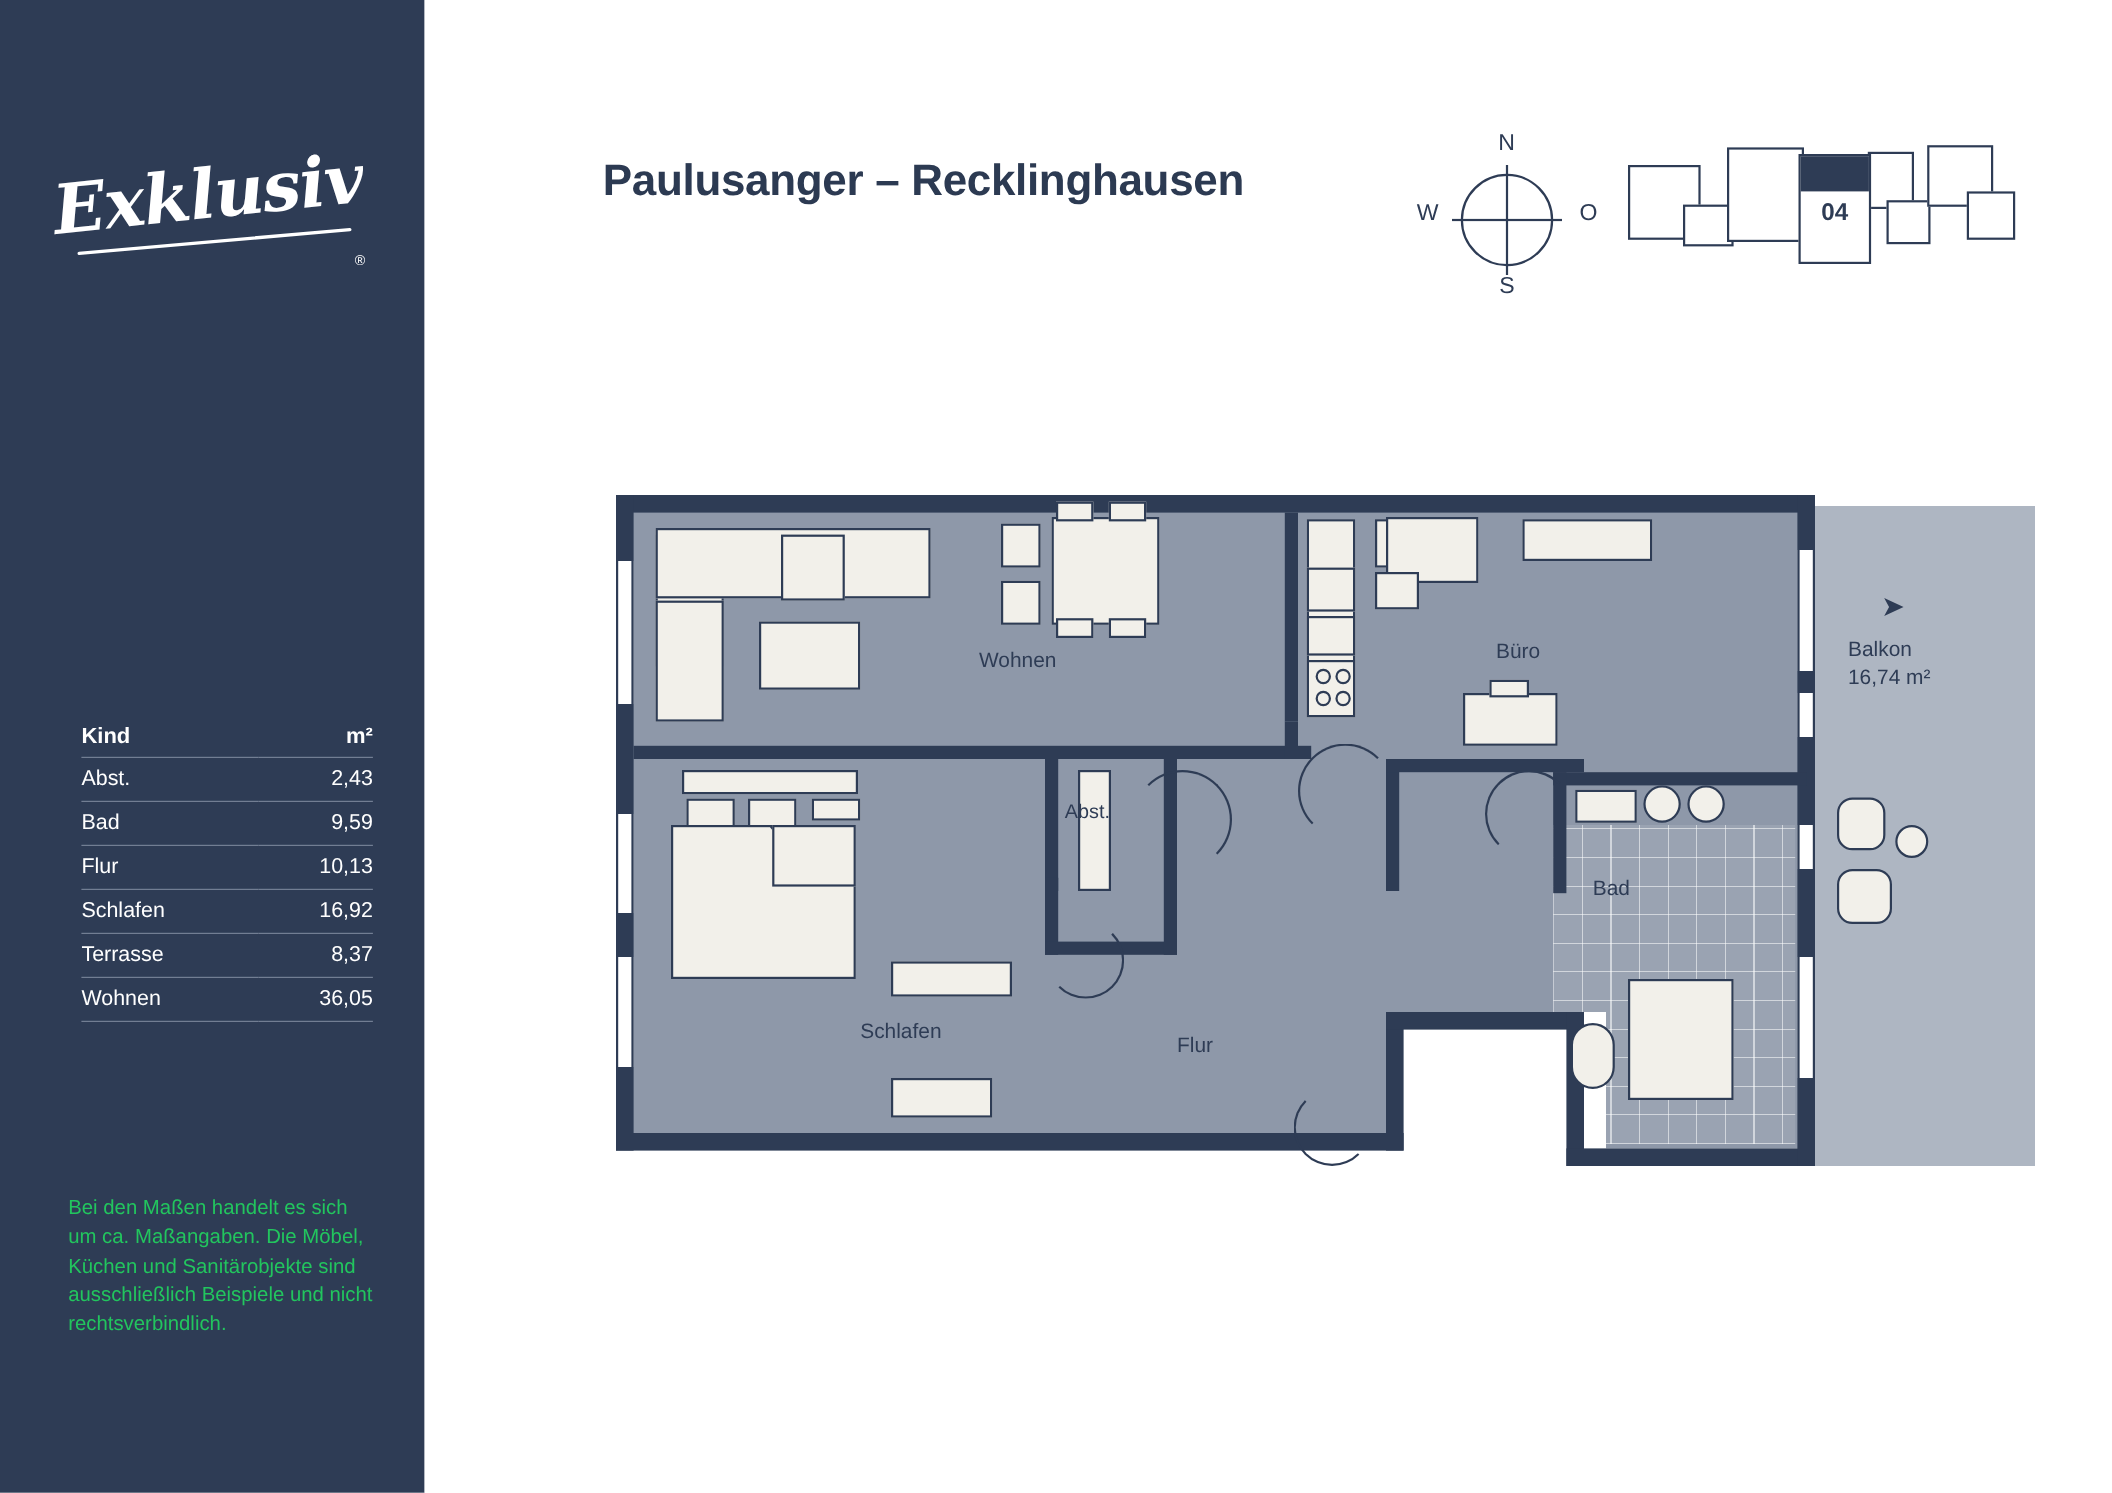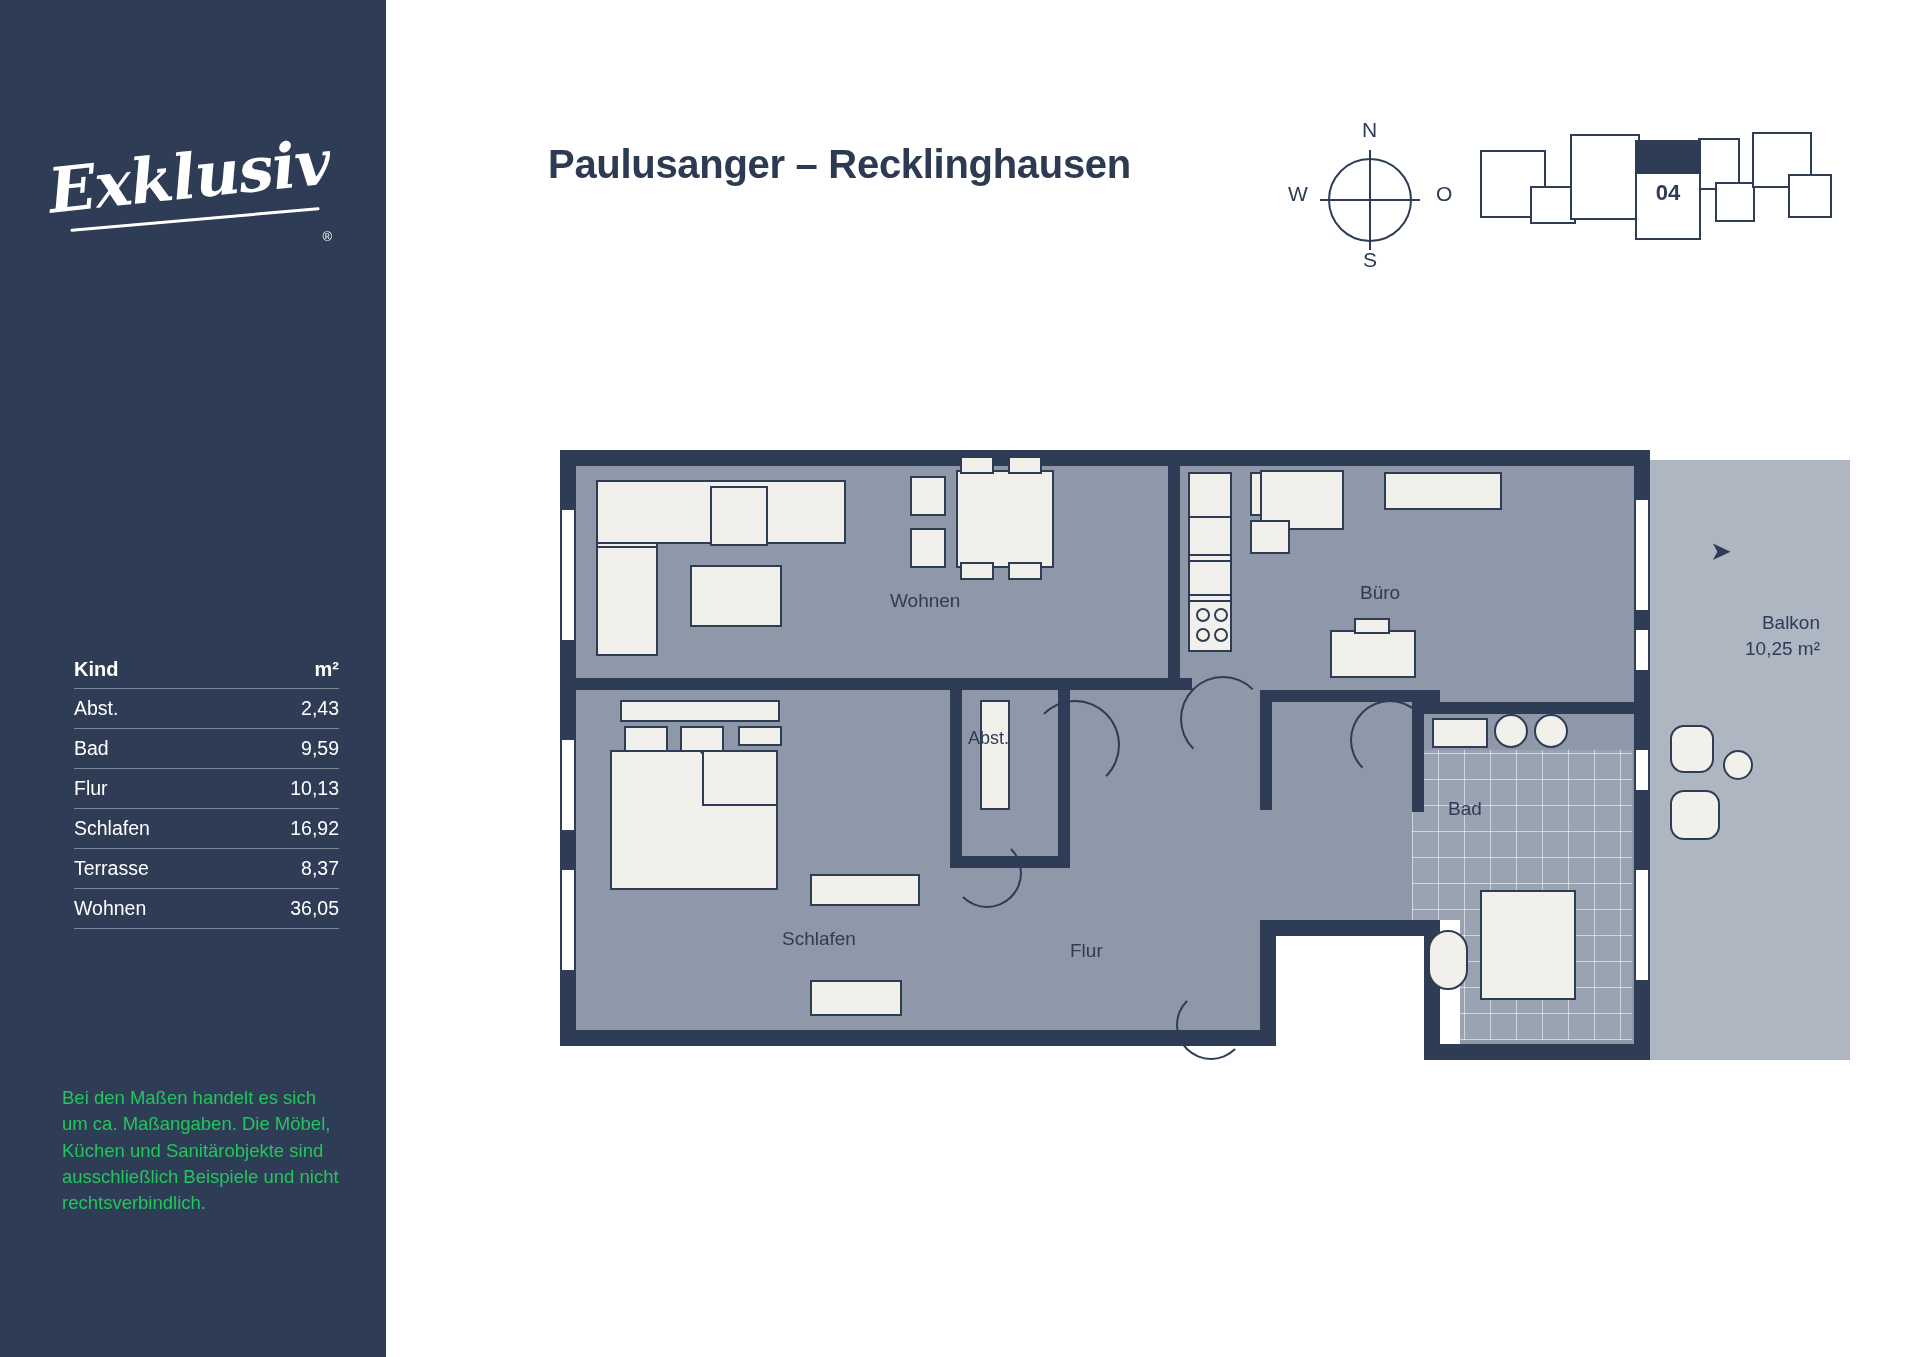--- a/index.html
+++ b/index.html
@@ -130,21 +130,21 @@
   .furn {
     position:absolute; background:#f2f0ea; border:2px solid #2e3c55;
   }
   .furn-line { position:absolute; background:#2e3c55; }
   .win-v { position:absolute; background:#ffffff; border-left:2px solid #2e3c55; border-right:2px solid #2e3c55; }
   .door-arc { position:absolute; border:2px solid #2e3c55; border-radius:50%; }
   .lbl {
     position:absolute; font-size:19px; color:#2e3c55; white-space:nowrap;
   }
   .lbl-sm { font-size:18px; }
-  .lbl-c { text-align:right;margin-top:32px; }
+  .lbl-c { text-align:left; }
 
   #balcony-arrow { position:absolute; color:#2e3c55; font-size:26px; }
 </style>
 </head>
 <body>
 
 <div id="sidebar">
 
   <div id="logo-wrap">
     <span id="logo-script">Exklusiv</span>
@@ -216,21 +216,21 @@
   <div id="sp-badge">
     <div id="sp-badge-top"></div>
     <div id="sp-badge-num">04</div>
   </div>
 </div>
 
 <div id="plan">
 
   <div class="balcony-fill" style="left:1090px; top:10px; width:200px; height:600px;"></div>
   <div class="lbl lbl-c" style="left:1120px; top:130px; width:140px;">Balkon</div>
-  <div class="lbl lbl-c" style="left:1120px; top:156px; width:140px;">10,25 m²</div>
+  <div class="lbl lbl-c" style="left:1120px; top:156px; width:140px;">16,74 m²</div>
   <div id="balcony-arrow" style="left:1150px; top:86px;">➤</div>
 
   <div class="furn" style="left:1110px; top:275px; width:44px; height:48px; border-radius:14px;"></div>
   <div class="furn" style="left:1163px; top:300px; width:30px; height:30px; border-radius:50%;"></div>
   <div class="furn" style="left:1110px; top:340px; width:50px; height:50px; border-radius:14px;"></div>
 
   <div class="room-fill" style="left:14px; top:14px; width:1066px; height:580px;"></div>
 
   <div class="tile-fill" style="left:852px; top:300px; width:220px; height:290px;"></div>
 

